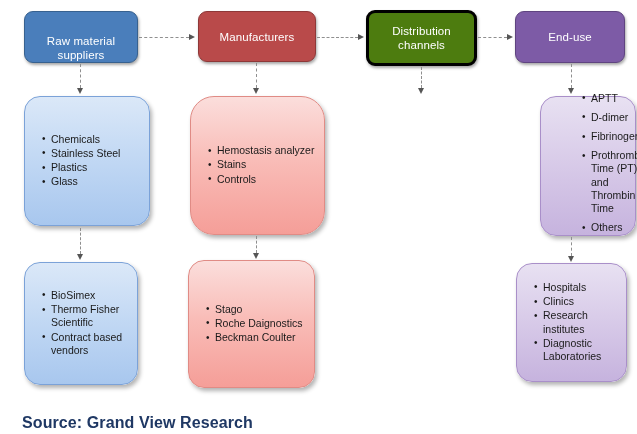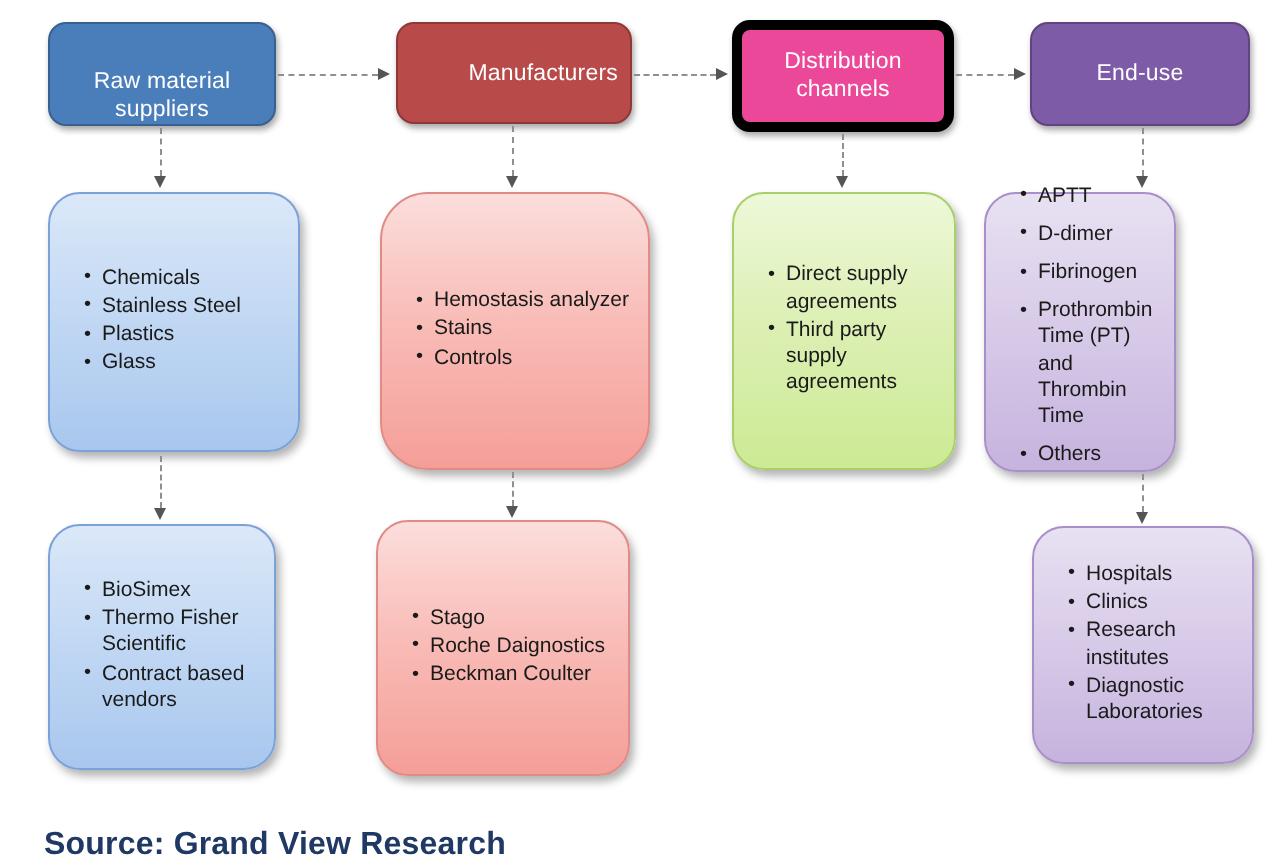--- a/index.html
+++ b/index.html
@@ -66,22 +66,22 @@
     position: absolute;
     left: -9px;
     top: -0.5px;
     font-size: 10px;
     color: #1a1a1a;
   }
   .list-node.spaced li { margin-bottom: 6px; }
 
   
   .theme-blue-header  { background: #4a7ebb; border: 1px solid #37618f; align-items: flex-end; }
-  .theme-red-header   { background: #b94a4a; border: 1px solid #8e3838; justify-content: flex-end; }
-  .theme-green-header { background: #ec4899; border: 5px solid #000000; }
+  .theme-red-header   { background: #b94a4a; border: 1px solid #8e3838; }
+  .theme-green-header { background: #4d7c0f; border: 3px solid #000000; }
   .theme-purple-header{ background: #7d5ba6; border: 1px solid #5f4480; }
 
   .theme-blue-body {
     background: linear-gradient(180deg, #dbe8f8 0%, #c3d9f4 45%, #a8c7ee 100%);
     border: 1px solid #7ba2d8;
   }
   .theme-red-body {
     background: linear-gradient(180deg, #fbdedc 0%, #f9bdb8 45%, #f59e98 100%);
     border: 1px solid #e08b85;
   }
@@ -182,28 +182,22 @@
   </div>
 
   <div class="node list-node theme-red-body" style="left:190px; top:96px; width:135px; height:139px;border-radius:24px;">
     <ul>
       <li>Hemostasis analyzer</li>
       <li>Stains</li>
       <li>Controls</li>
     </ul>
   </div>
 
-  <div class="node list-node theme-green-body" style="left:366px; top:96px; width:112px; height:139px;">
-    <ul>
-      <li>Direct supply agreements</li>
-      <li>Third party supply agreements</li>
-    </ul>
-  </div>
-
-  <div class="node list-node theme-purple-body spaced" style="left:492px; top:96px; width:96px; height:140px;">
+
+  <div class="node list-node theme-purple-body spaced" style="left:540px; top:96px; width:96px; height:140px;padding-left:24px;">
     <ul>
       <li>APTT</li>
       <li>D-dimer</li>
       <li>Fibrinogen</li>
       <li>Prothrombin Time (PT) and Thrombin Time</li>
       <li>Others</li>
     </ul>
   </div>
 
   <div class="conn conn-v" style="left:80px; top:228px; height:26px;"></div>

